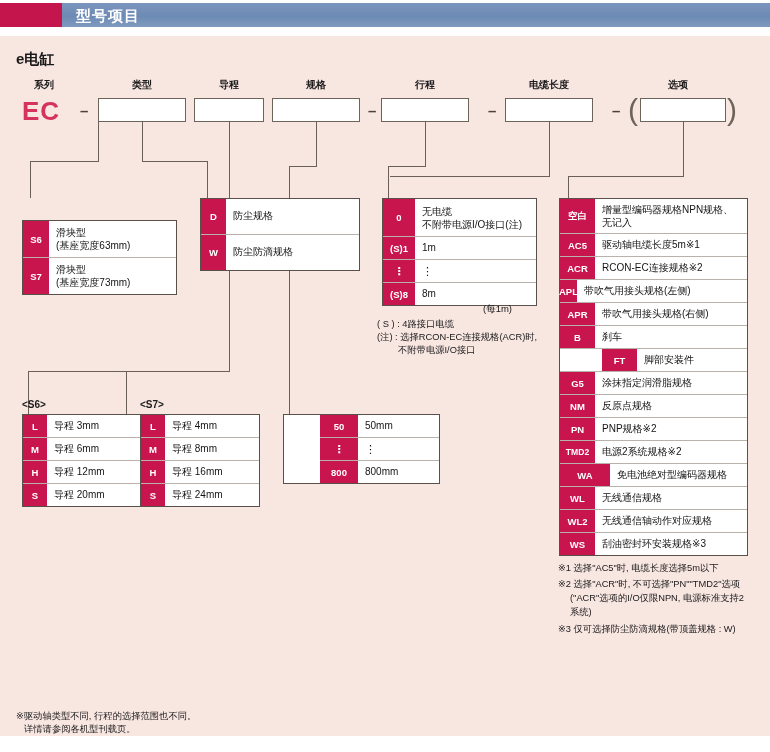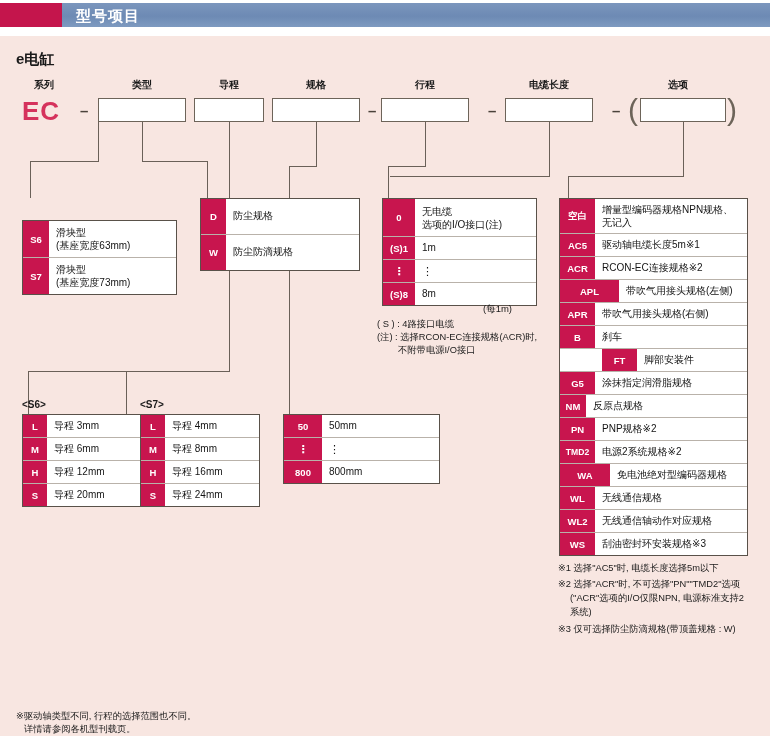--- a/index.html
+++ b/index.html
@@ -146,21 +146,21 @@
     <div class="tdesc">防尘防滴规格</div>
   </div>
 </div>
 
 <div class="tbl" style="left:382px;top:198px;width:155px;">
   <div class="trow">
     <div class="tcode" style="width:32px;height:37px;">0</div>
     <div class="tdesc two">
       <div>
         <div>无电缆</div>
-        <div>选项的I/O接口(注)</div>
+        <div>不附带电源I/O接口(注)</div>
       </div>
     </div>
   </div>
   <div class="trow">
     <div class="tcode" style="width:32px;height:22px;">(S)1</div>
     <div class="tdesc">1m</div>
   </div>
   <div class="trow">
     <div class="tcode vdots" style="width:32px;height:22px;">⋮</div>
     <div class="tdesc vdots">⋮</div>
@@ -208,21 +208,21 @@
   <div class="trow">
     <div class="tcode" style="width:24px;height:22px;">H</div>
     <div class="tdesc">导程 16mm</div>
   </div>
   <div class="trow">
     <div class="tcode" style="width:24px;height:22px;">S</div>
     <div class="tdesc">导程 24mm</div>
   </div>
 </div>
 
-<div class="tbl" style="left:283px;top:414px;width:157px;">
+<div class="tbl" style="left:283px;top:414px;width:157px;padding-left:36px;">
   <div class="trow">
     <div class="tcode" style="width:38px;height:22px;">50</div>
     <div class="tdesc">50mm</div>
   </div>
   <div class="trow">
     <div class="tcode vdots" style="width:38px;height:22px;">⋮</div>
     <div class="tdesc vdots">⋮</div>
   </div>
   <div class="trow">
     <div class="tcode" style="width:38px;height:22px;">800</div>
@@ -242,41 +242,41 @@
   </div>
   <div class="trow">
       <div class="tcode" style="width:35px;height:22px;">AC5</div>
       <div class="tdesc">驱动轴电缆长度5m※1</div>
     </div>
   <div class="trow">
       <div class="tcode" style="width:35px;height:22px;">ACR</div>
       <div class="tdesc">RCON-EC连接规格※2</div>
     </div>
   <div class="trow">
-      <div class="tcode" style="width:59px;height:22px;">APL</div>
+      <div class="tcode" style="width:17px;height:22px;">APL</div>
       <div class="tdesc">带吹气用接头规格(左侧)</div>
     </div>
   <div class="trow">
       <div class="tcode" style="width:35px;height:22px;">APR</div>
       <div class="tdesc">带吹气用接头规格(右侧)</div>
     </div>
   <div class="trow">
       <div class="tcode" style="width:35px;height:22px;">B</div>
       <div class="tdesc">刹车</div>
     </div>
   <div class="trow">
       <div class="tcode" style="width:35px;height:22px;margin-left:42px;">FT</div>
       <div class="tdesc">脚部安装件</div>
     </div>
   <div class="trow">
       <div class="tcode" style="width:35px;height:22px;">G5</div>
       <div class="tdesc">涂抹指定润滑脂规格</div>
     </div>
   <div class="trow">
-      <div class="tcode" style="width:26px;height:22px;">NM</div>
+      <div class="tcode" style="width:35px;height:22px;">NM</div>
       <div class="tdesc">反原点规格</div>
     </div>
   <div class="trow">
       <div class="tcode" style="width:35px;height:22px;">PN</div>
       <div class="tdesc">PNP规格※2</div>
     </div>
   <div class="trow">
       <div class="tcode" style="width:35px;height:22px;font-size:8.6px;">TMD2</div>
       <div class="tdesc">电源2系统规格※2</div>
     </div>

